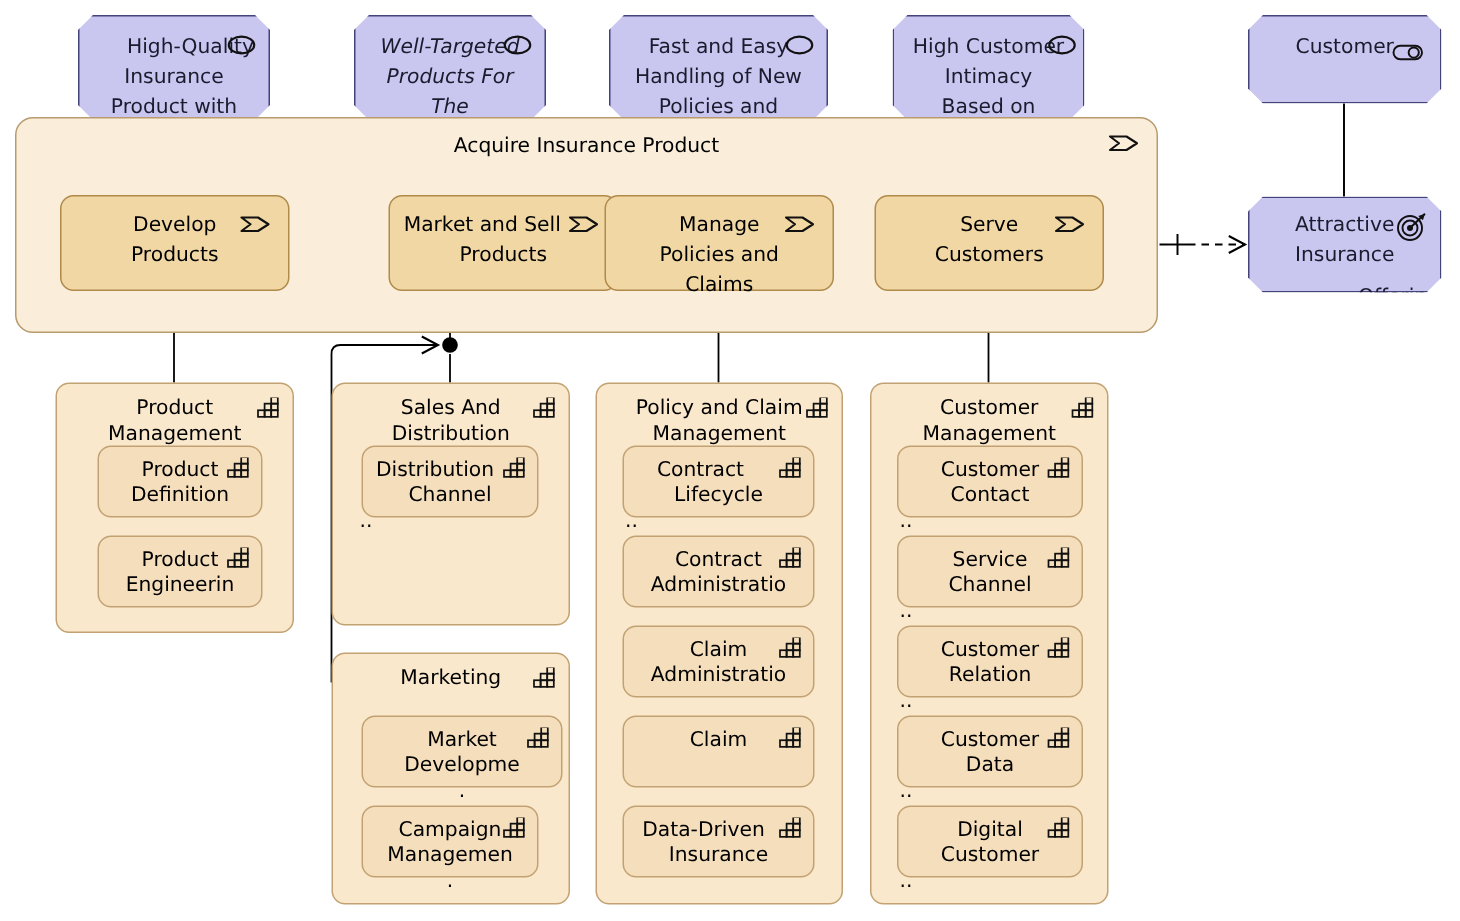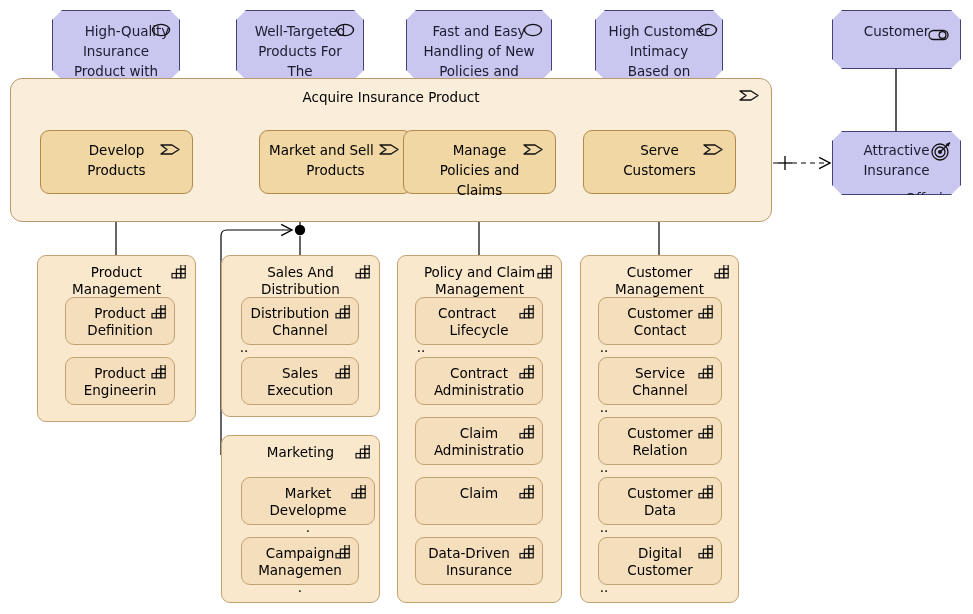--- a/index.html
+++ b/index.html
@@ -124,21 +124,21 @@
   <div class="node motiv" style="left:52px;top:10px;width:128px;height:70px;">
     <div class="label" style="top:10px;padding-left:22px;">High-Quality</div>
     <div class="label" style="top:30px;">Insurance</div>
     <div class="label" style="top:50px;">Product with</div>
     <div class="label" style="top:70px;">Attractive</div>
     <svg class="ico" style="right:8px;top:12px;" width="20" height="14">
       <ellipse cx="10" cy="7" rx="8.5" ry="5.6" fill="none" stroke="#111" stroke-width="1.4"></ellipse>
     </svg>
   </div>
 
-  <div class="node motiv" style="left:236px;top:10px;width:128px;height:70px;">
+  <div class="node motiv" style="left:236px;top:10px;width:128px;height:70px;font-style:italic;">
     <div class="label" style="top:10px;">Well-Targeted</div>
     <div class="label" style="top:30px;">Products For</div>
     <div class="label" style="top:50px;">The</div>
     <div class="label" style="top:70px;">Millennials</div>
     <svg class="ico" style="right:8px;top:12px;" width="20" height="14">
       <ellipse cx="10" cy="7" rx="8.5" ry="5.6" fill="none" stroke="#111" stroke-width="1.4"></ellipse>
     </svg>
   </div>
 
   <div class="node motiv" style="left:406px;top:10px;width:146px;height:70px;">
@@ -287,34 +287,20 @@
       <g fill="none" stroke="#111" stroke-width="1.15">
         <rect x="1" y="8.5" width="4.4" height="4.4"></rect>
           <rect x="5.4" y="8.5" width="4.4" height="4.4"></rect>
         <rect x="9.8" y="8.5" width="4.4" height="4.4"></rect>
           <rect x="5.4" y="4.1" width="4.4" height="4.4"></rect>
         <rect x="9.8" y="4.1" width="4.4" height="4.4"></rect>
           <rect x="9.8" y="-0.3" width="4.4" height="4.4"></rect>
       </g>
     </svg>
   </div>
-  <div class="node cap" style="left:241px;top:357px;width:118px;height:48px;">
-    <div class="label" style="top:5px;">Sales</div>
-    <div class="label" style="top:22px;">Execution</div>
-    <svg class="ico" style="right:7px;top:7px;" width="16" height="14">
-      <g fill="none" stroke="#111" stroke-width="1.15">
-        <rect x="1" y="8.5" width="4.4" height="4.4"></rect>
-          <rect x="5.4" y="8.5" width="4.4" height="4.4"></rect>
-        <rect x="9.8" y="8.5" width="4.4" height="4.4"></rect>
-          <rect x="5.4" y="4.1" width="4.4" height="4.4"></rect>
-        <rect x="9.8" y="4.1" width="4.4" height="4.4"></rect>
-          <rect x="9.8" y="-0.3" width="4.4" height="4.4"></rect>
-      </g>
-    </svg>
-  </div>
 
   <div class="node grp" style="left:221px;top:435px;width:159px;height:168px;">
     <div class="label" style="top:6px;">Marketing</div>
     <svg class="ico" style="right:8px;top:9px;" width="16" height="14">
       <g fill="none" stroke="#111" stroke-width="1.15">
         <rect x="1" y="8.5" width="4.4" height="4.4"></rect>
           <rect x="5.4" y="8.5" width="4.4" height="4.4"></rect>
         <rect x="9.8" y="8.5" width="4.4" height="4.4"></rect>
           <rect x="5.4" y="4.1" width="4.4" height="4.4"></rect>
         <rect x="9.8" y="4.1" width="4.4" height="4.4"></rect>

